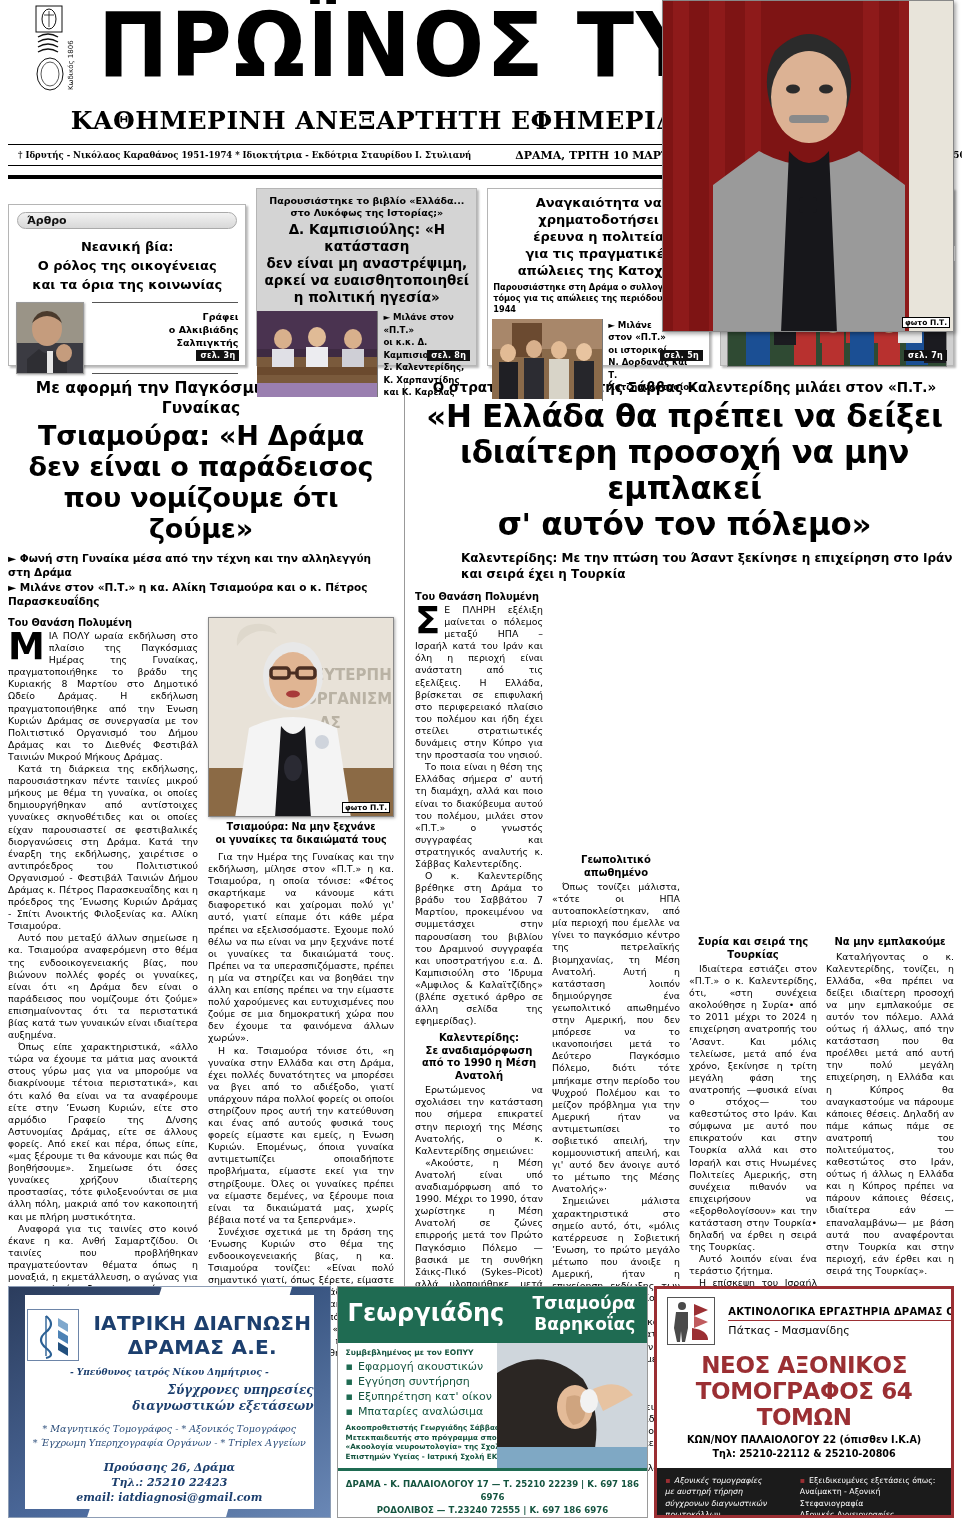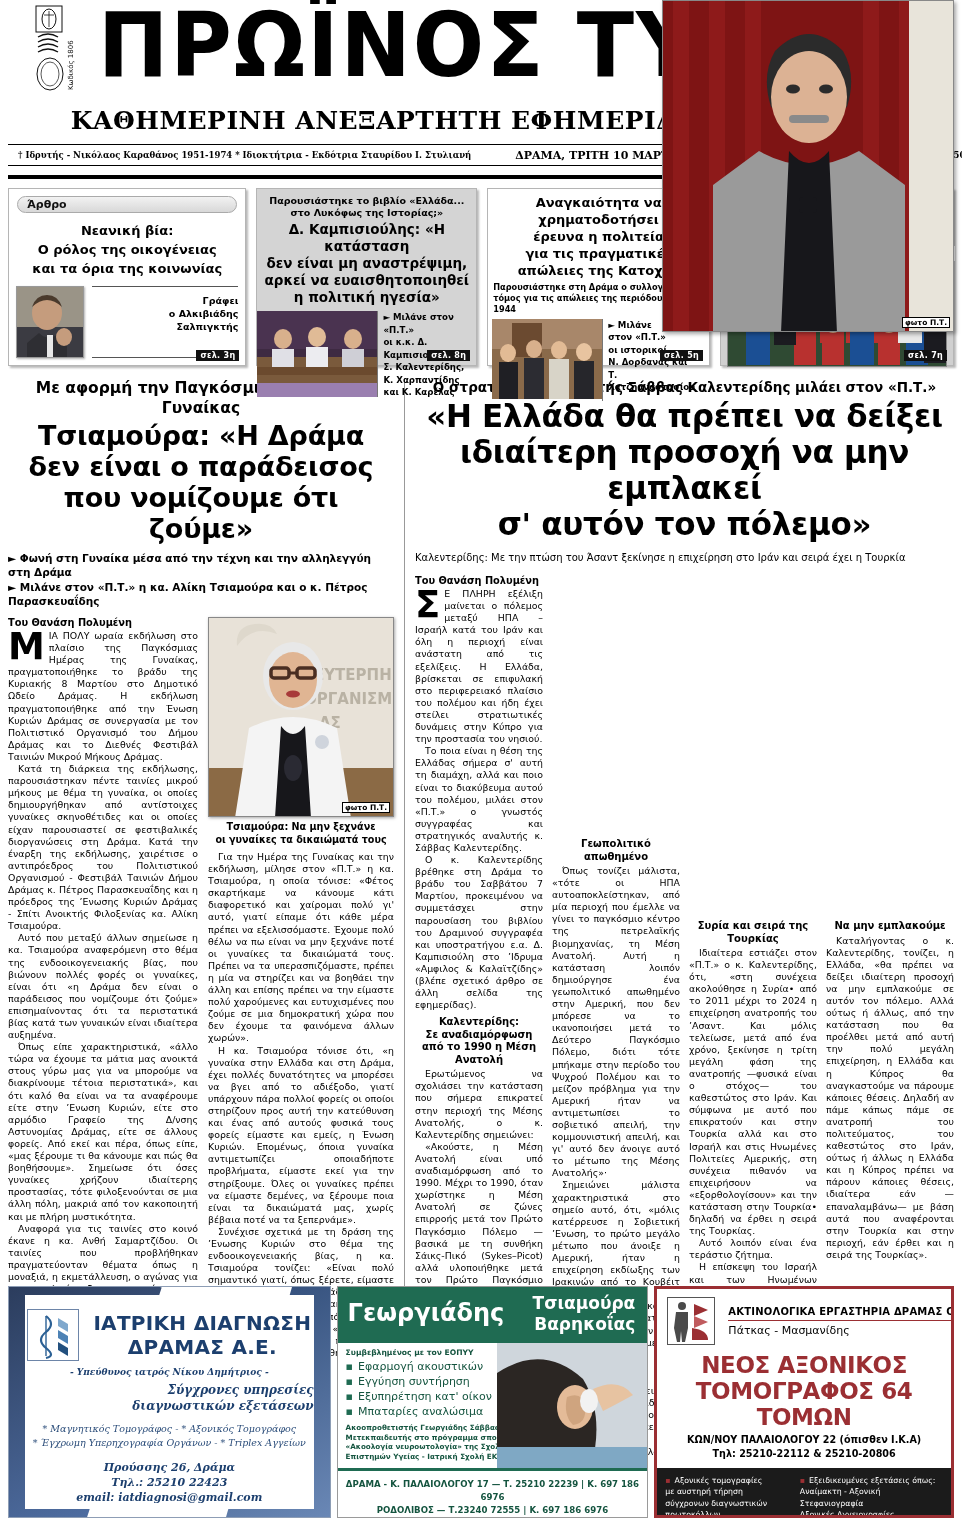--- a/index.html
+++ b/index.html
@@ -39,21 +39,21 @@
     font-weight:bold; font-size:8.5px;
   }
   .infobar .ib-l { padding-left:10px; white-space:nowrap; }
   .infobar .ib-c { margin-left:44px; font-size:11px; white-space:nowrap; }
   .infobar .ib-r { margin-left:auto; display:flex; gap:30px; padding-right:8px; white-space:nowrap; }
   .rule-double { border-top:3px solid #000; border-bottom:1px solid #000; height:4px; margin-top:9px; }
 
   
   .teasers { display:flex; gap:10px; margin-top:9px; height:178px; }
   .teaser { position:relative; border:1px solid #b5b5b5; box-shadow:2px 2px 2px rgba(0,0,0,0.28); background:#fff; }
-  .t1 { width:244px; background:#fff; }
+  .t1 { width:244px; background:#fff;margin-top:16px; }
   .t2 { width:226px; background:#d4d4d4; }
   .t3 { width:228px; background:#fff; }
   .t4 { width:234px; background:#d0d0d0; }
 
   .article-pill {
     margin:7px 8px 0 8px; height:17px; border-radius:9px;
     background:linear-gradient(#f2f2f2,#d8d8d8); border:1px solid #aaa;
     font-size:11px; font-weight:bold; color:#111; padding-left:9px; line-height:16px;
   }
   .t1-head { text-align:center; font-size:13px; font-weight:bold; line-height:19px; margin-top:8px; padding:0 6px; }
@@ -89,21 +89,21 @@
   .main { display:flex; margin-top:12px; }
   .col-left { width:396px; padding-right:10px; }
   .col-right { width:550px; padding-left:10px; border-left:1px solid #999; }
 
   .kicker { text-align:center; font-size:15.5px; font-weight:bold; line-height:20px; }
   .kicker-r { text-align:center; font-size:13.5px; font-weight:bold; line-height:18px; }
   .hl-left { text-align:center; font-size:27px; font-weight:bold; line-height:31px; margin-top:2px; letter-spacing:-0.2px; }
   .hl-right { text-align:center; font-size:31px; font-weight:bold; line-height:36px; margin-top:2px; letter-spacing:-0.3px; }
   .bullets { margin-top:7px; font-size:10.5px; font-weight:bold; line-height:14px; }
   .bullets div { margin-bottom:1px; }
-  .deck { margin-top:8px; font-size:10px; font-weight:normal; line-height:16px; }
+  .deck { margin-top:8px; font-size:12px; font-weight:bold; line-height:16px;margin-left:46px; }
 
   
   .body-l { margin-top:9px; display:flex; gap:10px; }
   .bcol { width:190px; }
   .bcol.narrow { width:186px; }
   .byline { font-size:9.8px; font-weight:bold; margin-bottom:2px; }
   p.txt {
     margin:0 0 0 0; font-size:9.4px; line-height:12.1px;
     text-align:justify; text-justify:inter-word; hyphens:auto;
   }
@@ -598,21 +598,21 @@
           <div class="ad3-hr"></div>
           <div class="ad3-h2">Πάτκας - Μασμανίδης</div>
         </span>
       </div>
       <div class="ad3-big">ΝΕΟΣ ΑΞΟΝΙΚΟΣ ΤΟΜΟΓΡΑΦΟΣ 64 ΤΟΜΩΝ</div>
       <div class="ad3-addr">
         <div>ΚΩΝ/ΝΟΥ ΠΑΛΑΙΟΛΟΓΟΥ 22 (όπισθεν Ι.Κ.Α)</div>
         <div>Τηλ: 25210-22112 &amp; 25210-20806</div>
       </div>
       <div class="ad3-black">
-        <div style="flex:1;">
+        <div style="flex:1;font-style:italic;">
           <div class="bl">Αξονικές τομογραφίες</div>
           <div>με αυστηρή τήρηση</div>
           <div>σύγχρονων διαγνωστικών</div>
           <div>πρωτοκόλλων.</div>
         </div>
         <div style="flex:1.15;">
           <div class="bl">Εξειδικευμένες εξετάσεις όπως:</div>
           <div>Αναίμακτη - Αξονική Στεφανιογραφία</div>
           <div>Αξονικές Αγγειογραφίες</div>
         </div>

